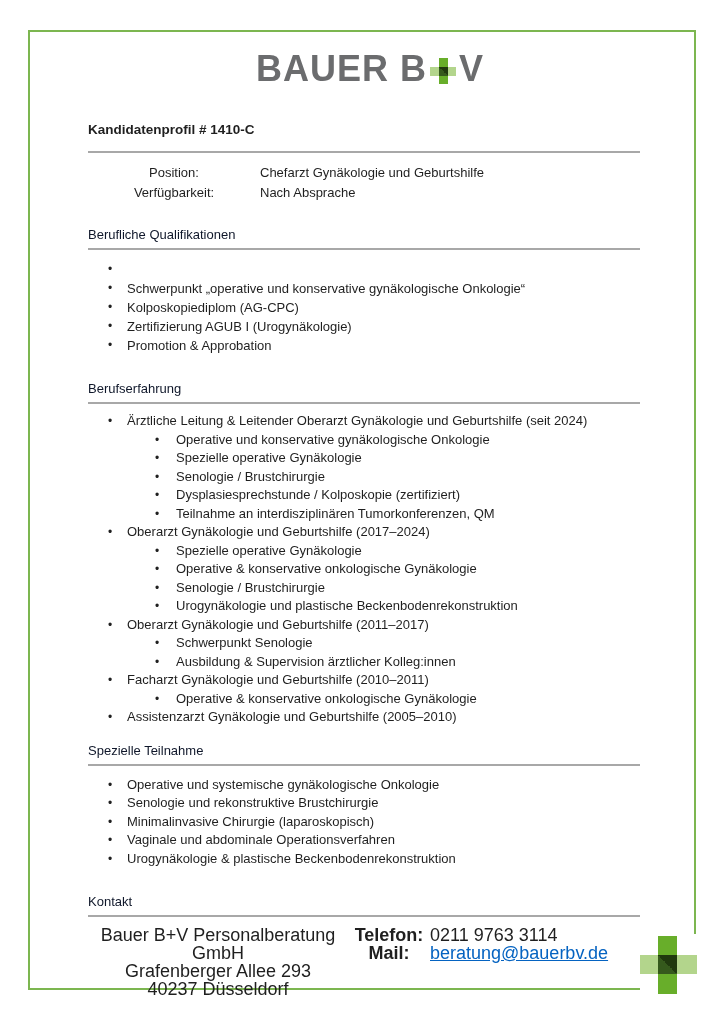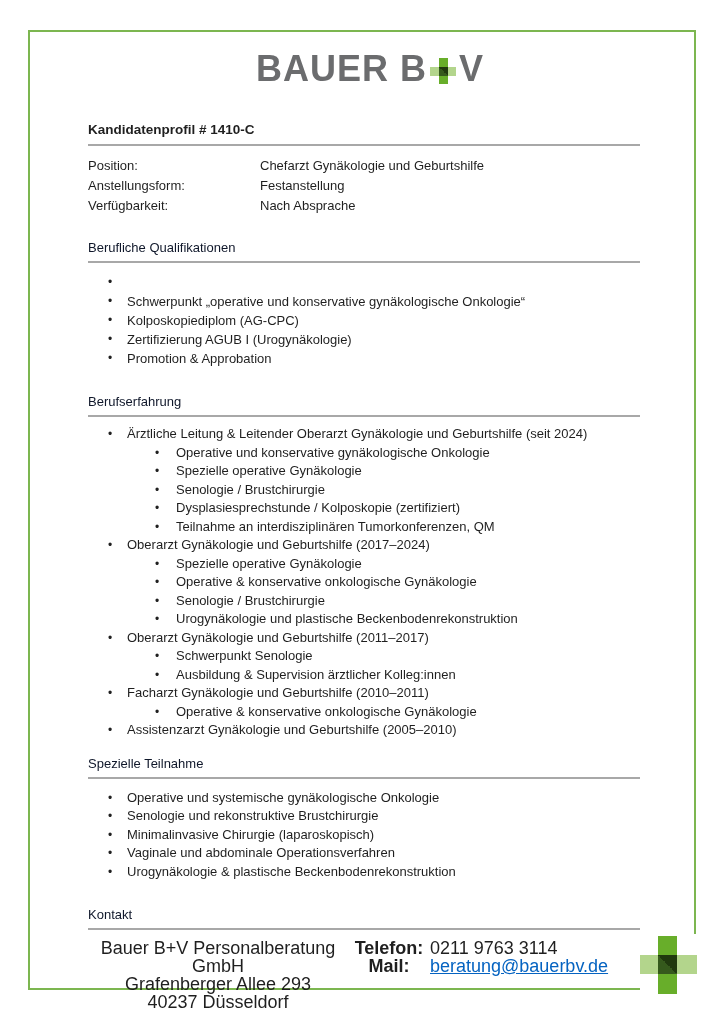--- a/index.html
+++ b/index.html
@@ -27,24 +27,24 @@
   .logo-plus { position:relative; width:26px; height:26px; margin:0 3px; transform:translateY(2px); }
   .logo-plus .vbar { position:absolute; left:8.5px; top:0; width:9px; height:26px; background:#68ae2a; }
   .logo-plus .hbar { position:absolute; left:0; top:8.5px; width:26px; height:9px; background:#b3d58c; }
   .logo-plus .obar { position:absolute; left:8.5px; top:8.5px; width:9px; height:9px;
                      background:linear-gradient(45deg,#35591c 50%,#20390e 50%); }
 
   
   .content { position:absolute; left:88px; top:121px; width:552px; }
 
   .doc-title { font-size:13.5px; font-weight:bold; line-height:17px;
-               padding-bottom:6px; border-bottom:2px solid #a8a8a8; }
+               padding-bottom:13px; border-bottom:2px solid #a8a8a8; }
 
   .fields { margin-top:10px; }
-  .field-row { display:flex; line-height:20px; font-size:13px; }
+  .field-row { display:flex; line-height:20px; font-size:13px;text-align:center; }
   .field-label { width:172px; }
 
   .section-heading { font-size:13px; line-height:16px; color:#0f172a;
                      padding-bottom:5px; border-bottom:2px solid #a8a8a8; }
   .mt-sec1 { margin-top:24px; }
   .mt-sec2 { margin-top:26px; }
   .mt-sec3 { margin-top:16px; }
   .mt-kontakt { margin-top:26px; }
 
   .list { margin-top:10px; }
@@ -94,24 +94,20 @@
   <div class="content">
 
     <div class="doc-title">Kandidatenprofil # 1410-C</div>
 
     <div class="fields">
       <div class="field-row">
         <span class="field-label">Position:</span>
         <span class="field-value">Chefarzt Gynäkologie und Geburtshilfe</span>
       </div>
       <div class="field-row">
-        <span class="field-label">Anstellungsform:</span>
-        <span class="field-value">Festanstellung</span>
-      </div>
-      <div class="field-row">
         <span class="field-label">Verfügbarkeit:</span>
         <span class="field-value">Nach Absprache</span>
       </div>
     </div>
 
     <div class="section-heading mt-sec1">Berufliche Qualifikationen</div>
     <div class="list">
         <div class="li level1">
           <span class="bullet">•</span>
         </div>

